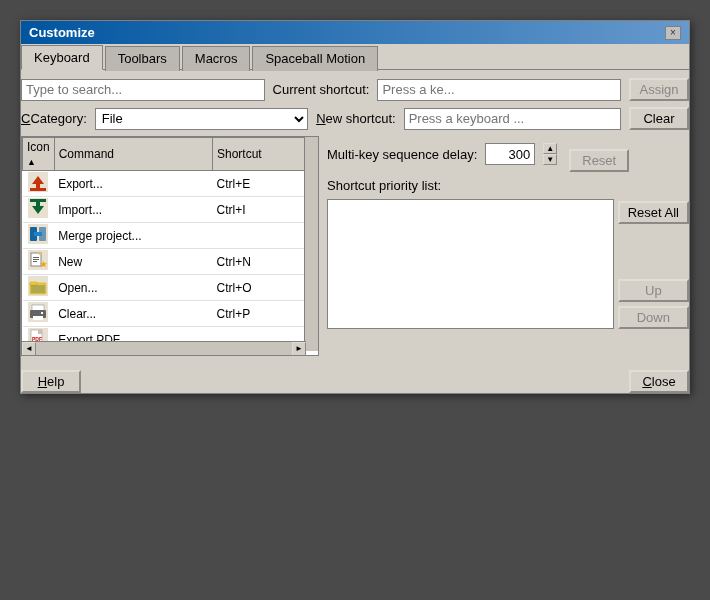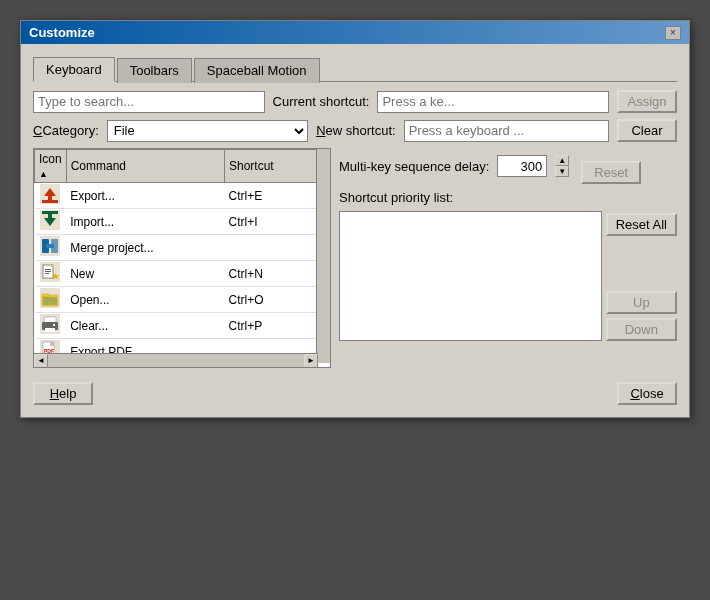--- a/index.html
+++ b/index.html
@@ -37,21 +37,21 @@
       width: 16px;
       height: 14px;
       font-size: 10px;
       cursor: pointer;
       display: flex;
       align-items: center;
       justify-content: center;
       padding: 0;
     }
     .dialog-body {
-      padding: 12px;
+      padding: 0;
     }
     .tabs {
       display: flex;
       border-bottom: 1px solid #808080;
       margin-bottom: 8px;
     }
     .tab {
       padding: 4px 12px;
       background: #d4d0c8;
       border: 1px solid #808080;
@@ -252,20 +252,23 @@
   </div>
 
   <div class="dialog-body">
 
     <div class="tabs">
       <div class="tab active">
         <span>Keyboard</span>
       </div>
       <div class="tab">
         <span>Toolbars</span>
+      </div>
+      <div class="tab">
+        <span>Macros</span>
       </div>
       <div class="tab">
         <span>Spaceball Motion</span>
       </div>
     </div>
 
     <div style="display:flex; gap:8px; margin-bottom:6px; align-items:center;">
       <input class="search-input" style="flex: 1 1 0%;" type="text" placeholder="Type to search...">
       <span class="shortcut-label">Current shortcut:</span>
       <input class="shortcut-input" style="width: 110px;" type="text" placeholder="Press a ke...">

